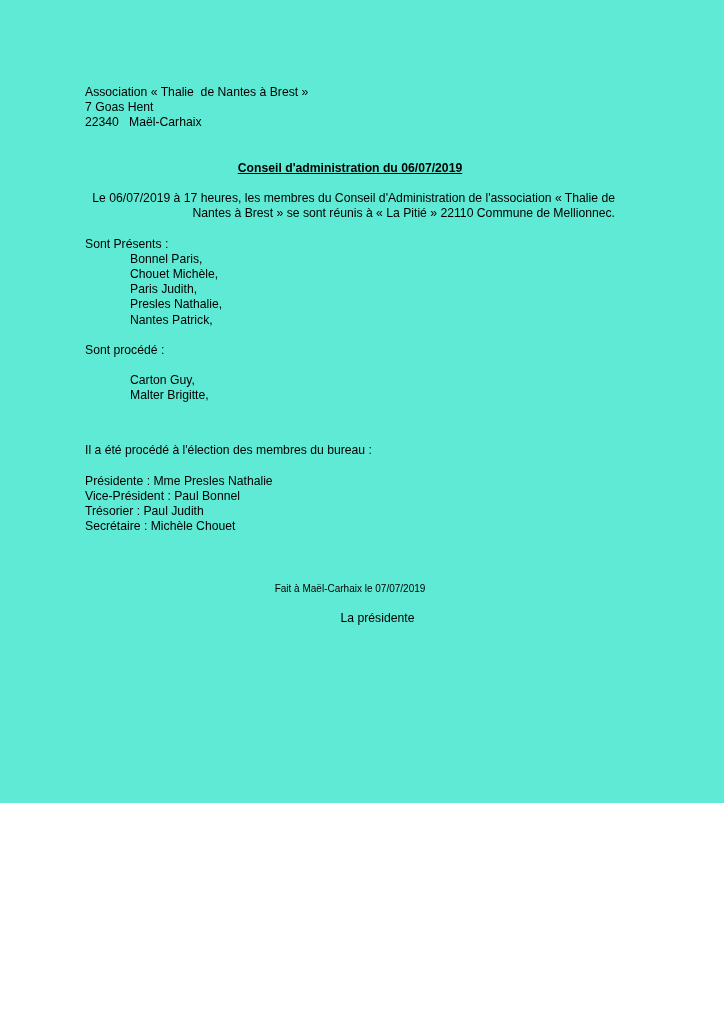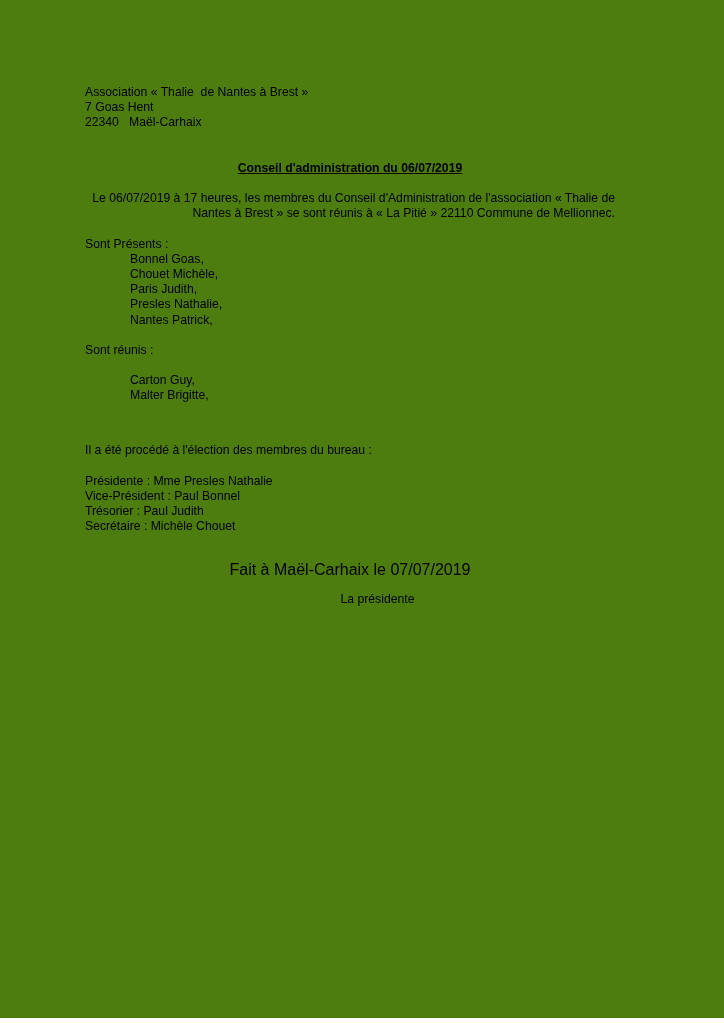--- a/index.html
+++ b/index.html
@@ -11,22 +11,22 @@
     width: 724px;
     height: 1023px;
     font-family: "Liberation Sans", sans-serif;
     color: #000000;
     position: relative;
     overflow: hidden;
   }
   .page {
     position: relative;
     width: 724px;
-    height: 1018px;
-    background: #4d7c0f;
+    height: 803px;
+    background: #5eead4;
     box-sizing: border-box;
   }
   .content {
     position: absolute;
     left: 85px;
     top: 85px;
     width: 530px;
   }
   .line {
     font-size: 12.2px;
@@ -48,22 +48,23 @@
   .para {
     font-size: 12.2px;
     line-height: 15.4px;
     text-align: right;
   }
   .indent {
     padding-left: 45px;
   }
   .closing-1 {
     text-align: center;
-    font-size: 16px;
+    font-size: 10px;
     line-height: 15.2px;
+    margin-top: 19px;
   }
   .closing-2 {
     text-align: center;
     font-size: 12.2px;
     line-height: 15.2px;
     padding-left: 55px;
   }
 </style>
 </head>
 <body>
@@ -81,29 +82,29 @@
 
     <div class="title">Conseil d'administration du 06/07/2019</div>
 
     <div class="gap-md"></div>
 
     <div class="para">Le 06/07/2019 à 17 heures, les membres du Conseil d'Administration de l'association « Thalie de Nantes à Brest » se sont réunis à « La Pitié » 22110 Commune de Mellionnec.</div>
 
     <div class="gap-md"></div>
 
     <div class="line">Sont Présents :</div>
-    <div class="line indent">Bonnel Goas,</div>
+    <div class="line indent">Bonnel Paris,</div>
     <div class="line indent">Chouet Michèle,</div>
     <div class="line indent">Paris Judith,</div>
     <div class="line indent">Presles Nathalie,</div>
     <div class="line indent">Nantes Patrick,</div>
 
     <div class="gap-md"></div>
 
-    <div class="line">Sont réunis :</div>
+    <div class="line">Sont procédé :</div>
     <div class="gap-md"></div>
     <div class="line indent">Carton Guy,</div>
     <div class="line indent">Malter Brigitte,</div>
 
     <div style="height:40px"></div>
 
     <div class="line">Il a été procédé à l'élection des membres du bureau :</div>
 
     <div class="gap-md"></div>
 

